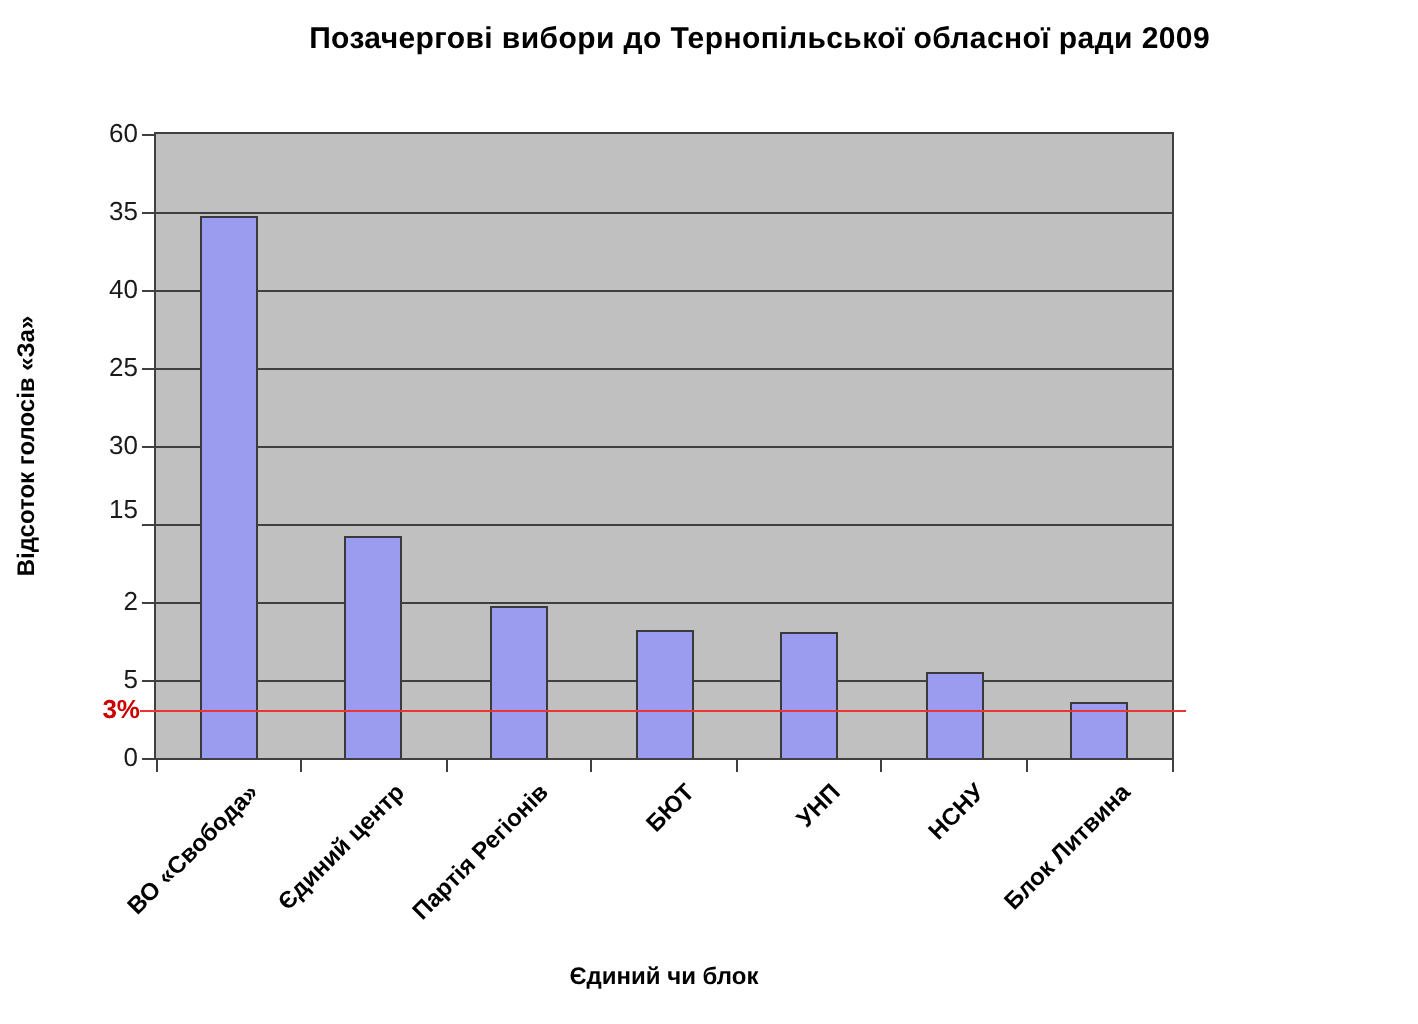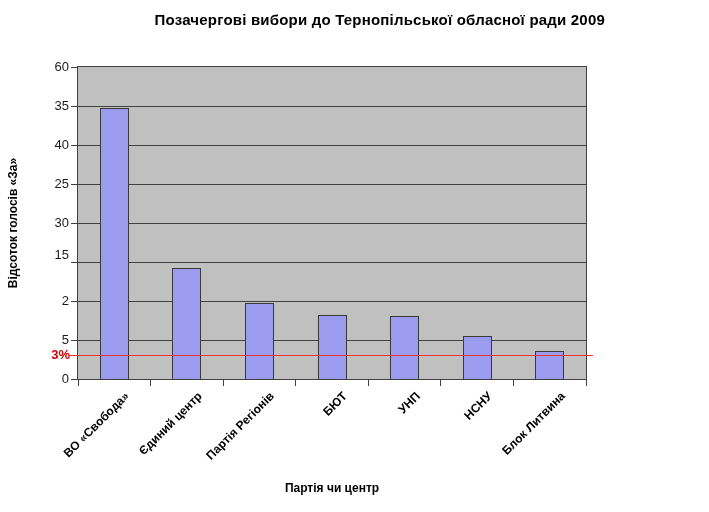--- a/index.html
+++ b/index.html
@@ -117,14 +117,14 @@
   <div class="xcats">
       <div class="x-category-label" style="left: -37.7143px;">ВО «Свобода»</div>
       <div class="x-category-label" style="left: 34.8571px;">Єдиний центр</div>
       <div class="x-category-label" style="left: 107.429px;">Партія Регіонів</div>
       <div class="x-category-label" style="left: 180px;">БЮТ</div>
       <div class="x-category-label" style="left: 252.571px;">УНП</div>
       <div class="x-category-label" style="left: 325.143px;">НСНУ</div>
       <div class="x-category-label" style="left: 397.714px;">Блок Литвина</div>
     </div>
 
-  <div class="xlabel">Партія чи центр</div>
+  <div class="xlabel">Єдиний чи блок</div>
 </div>
 
 </body></html>

